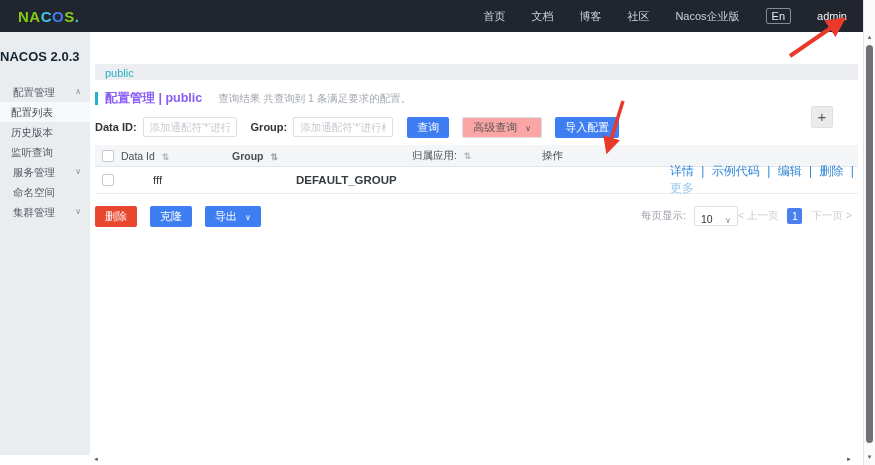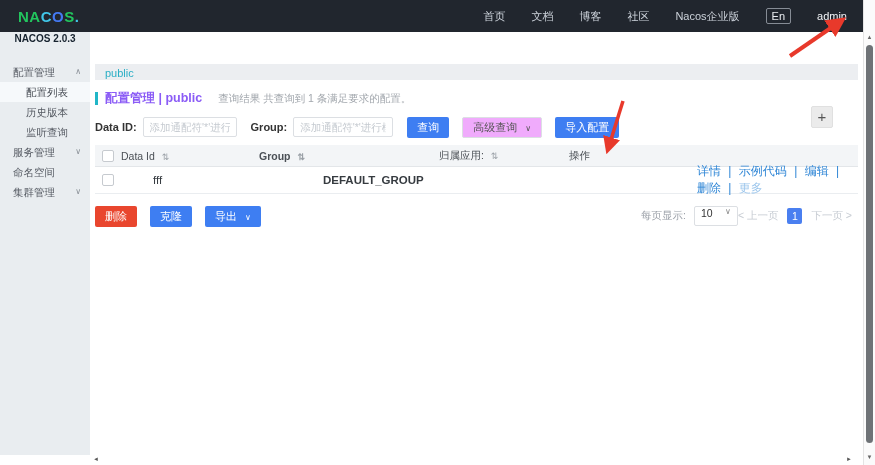--- a/index.html
+++ b/index.html
@@ -3,80 +3,80 @@
 <meta charset="utf-8">
 <style>
   * { margin:0; padding:0; box-sizing:border-box; }
   html,body { width:875px; height:465px; }
   body { font-family:"Liberation Sans", sans-serif; background:#fff; }
   .app { position:relative; width:875px; height:465px; overflow:hidden; background:#fff; }
 
   
   .topbar { position:absolute; left:0; top:0; width:863px; height:32px; background:#21262e; display:flex; align-items:center; }
   .logo { margin-left:18px; font-size:15px; font-weight:bold; letter-spacing:.5px; cursor:pointer; }
-  .logo .w { color:#22c55e; }
+  .logo .w { color:#84cc16; }
   .logo .c1 { color:#41c6e8; }
   .logo .c2 { color:#4479f2; }
   .topnav { margin-left:auto; display:flex; align-items:center; gap:26px; padding-right:16px; }
   .topnav .nav-item { font-size:11px; color:#ccd2da; cursor:pointer; }
   .lang-box { font-size:11px; color:#e9ecf0; border:1px solid #868c95; border-radius:2px; padding:1px 5px; cursor:pointer; }
   .user { font-size:11px; color:#f2f4f7; cursor:pointer; }
 
   
   .sidebar { position:absolute; left:0; top:32px; width:90px; height:423px; background:#e9edf0; }
-  .sb-title { padding-top:1px; text-align:center; font-size:10px; font-weight:bold; color:#16222e; }
+  .sb-title { padding-top:17px; text-align:left; font-size:13px; font-weight:bold; color:#16222e; }
   .sb-menu { margin-top:18px; }
   .sb-item { position:relative; height:20px; line-height:20px; padding-left:13px; font-size:10.5px; color:#565b63; cursor:pointer; }
   .sb-item .caret { position:absolute; right:9px; top:0; font-size:8px; color:#8a9097; }
-  .sb-sub { padding-left:26px; }
+  .sb-sub { padding-left:11px; }
   .sb-sub.active { background:#f6f9fb; color:#454a52; }
 
   
   .main { position:absolute; left:90px; top:48px; width:773px; height:423px; background:#fff; }
   .ns-bar { margin:16px 5px 0 5px; height:16px; line-height:16px; background:#eceef1; padding-left:10px; }
   .ns-item { font-size:11px; color:#2aaec5; cursor:pointer; }
   .page-head { margin:10px 5px 0 5px; display:flex; align-items:center; }
   .head-accent { width:3px; height:13px; background:#21b6c7; margin-right:7px; }
   .page-title { font-size:12.5px; font-weight:bold; color:#8b5cf6; }
   .summary { margin-left:16px; font-size:10.5px; color:#a2a7ad; }
 
   .search-row { margin:9px 5px 0 5px; display:flex; align-items:center; height:22px; }
   .fld-label { font-size:11px; font-weight:bold; color:#333; margin-right:6px; }
   .txt-input { width:94px; height:20px; border:1px solid #dcdfe3; border-radius:2px; padding:0 6px; font-size:10.5px; color:#333; margin-right:14px; font-family:"Liberation Sans", sans-serif; }
   .txt-input.g { width:100px; }
   .txt-input::placeholder { color:#c6cbd1; }
   .btn { height:21px; border:none; border-radius:2px; font-size:11px; padding:0 10px; cursor:pointer; font-family:"Liberation Sans", sans-serif; }
   .btn-primary { background:#3e7ef2; color:#fff; }
-  .btn-plain { background:#f0abfc; border:1px solid #dcdfe3; color:#555; }
+  .btn-plain { background:#fca5a5; border:1px solid #dcdfe3; color:#555; }
   .btn + .btn { margin-left:13px; }
   .btn .dd { font-size:8px; margin-left:5px; color:inherit; }
   .plus-btn { position:absolute; right:30px; top:58px; width:22px; height:22px; background:#ebebeb; border:1px solid #e0e0e0; border-radius:2px; font-size:15px; color:#555; line-height:19px; text-align:center; cursor:pointer; }
 
   
   .table { margin:7px 5px 0 5px; }
   .t-head { display:flex; align-items:center; height:22px; background:#f3f5f7; border-bottom:1px solid #e3e6e9; font-size:10.5px; color:#4b5056; }
   .t-row { display:flex; align-items:center; height:27px; border-bottom:1px solid #eaedf0; font-size:11.5px; color:#363b40;gap:32px; }
   .col-cb { width:26px; display:flex; justify-content:center; }
-  .col-id { width:138px; }
+  .col-id { width:111px; }
   .col-group { width:180px;font-weight:bold; }
   .col-app { width:130px; }
   .col-op { flex:1; }
   .checkbox { width:12px; height:12px; background:#fff; border:1px solid #c6cacf; border-radius:2px; cursor:pointer; }
   .sort { font-size:9px; color:#9aa0a7; margin-left:4px; cursor:pointer; }
   .actions { font-size:12px; color:#2f86d6; }
   .actions .lnk { cursor:pointer; }
   .actions .sep { margin:0 4px; }
   .actions .lnk.dim { color:#9cc6ec; }
 
   
   .footer { margin:11px 5px 0 5px; display:flex; align-items:center; height:22px; }
   .btn-danger { background:#e9462e; color:#fff; }
   .pagination { margin-left:auto; display:flex; align-items:center; padding-right:6px; }
   .pg-label { font-size:10.5px; color:#9ba0a8; margin-right:8px; }
-  .pg-select { width:44px; height:20px; border:1px solid #dcdfe3; border-radius:2px; display:flex; align-items:flex-start; font-size:10.5px; color:#333; padding:0 6px; cursor:pointer; }
+  .pg-select { width:44px; height:20px; border:1px solid #dcdfe3; border-radius:2px; display:flex; align-items:flex-end; font-size:10.5px; color:#333; padding:0 6px; cursor:pointer; }
   .pg-select .dd { margin-left:auto; font-size:8px; color:#888; }
   .pg-nav { display:flex; align-items:center; font-size:10.5px; color:#c6cbd2; }
   .pg-prev,.pg-next { cursor:pointer; }
   .pg-page { width:15px; height:16px; background:#4a7ff0; color:#fff; border-radius:2px; text-align:center; line-height:16px; font-size:10.5px; margin:0 9px; cursor:pointer; }
 
   
   .vscroll { position:absolute; right:0; top:0; width:12px; height:465px; background:#fbfbfb; border-left:1px solid #e4e4e4; }
   .vs-up { position:absolute; top:34px; left:0; width:11px; text-align:center; font-size:6px; color:#666; cursor:pointer; }
   .vs-thumb { position:absolute; top:45px; left:2px; width:7px; height:398px; background:#6e7276; border-radius:4px; cursor:pointer; }
   .vs-down { position:absolute; bottom:5px; left:0; width:11px; text-align:center; font-size:6px; color:#666; cursor:pointer; }

